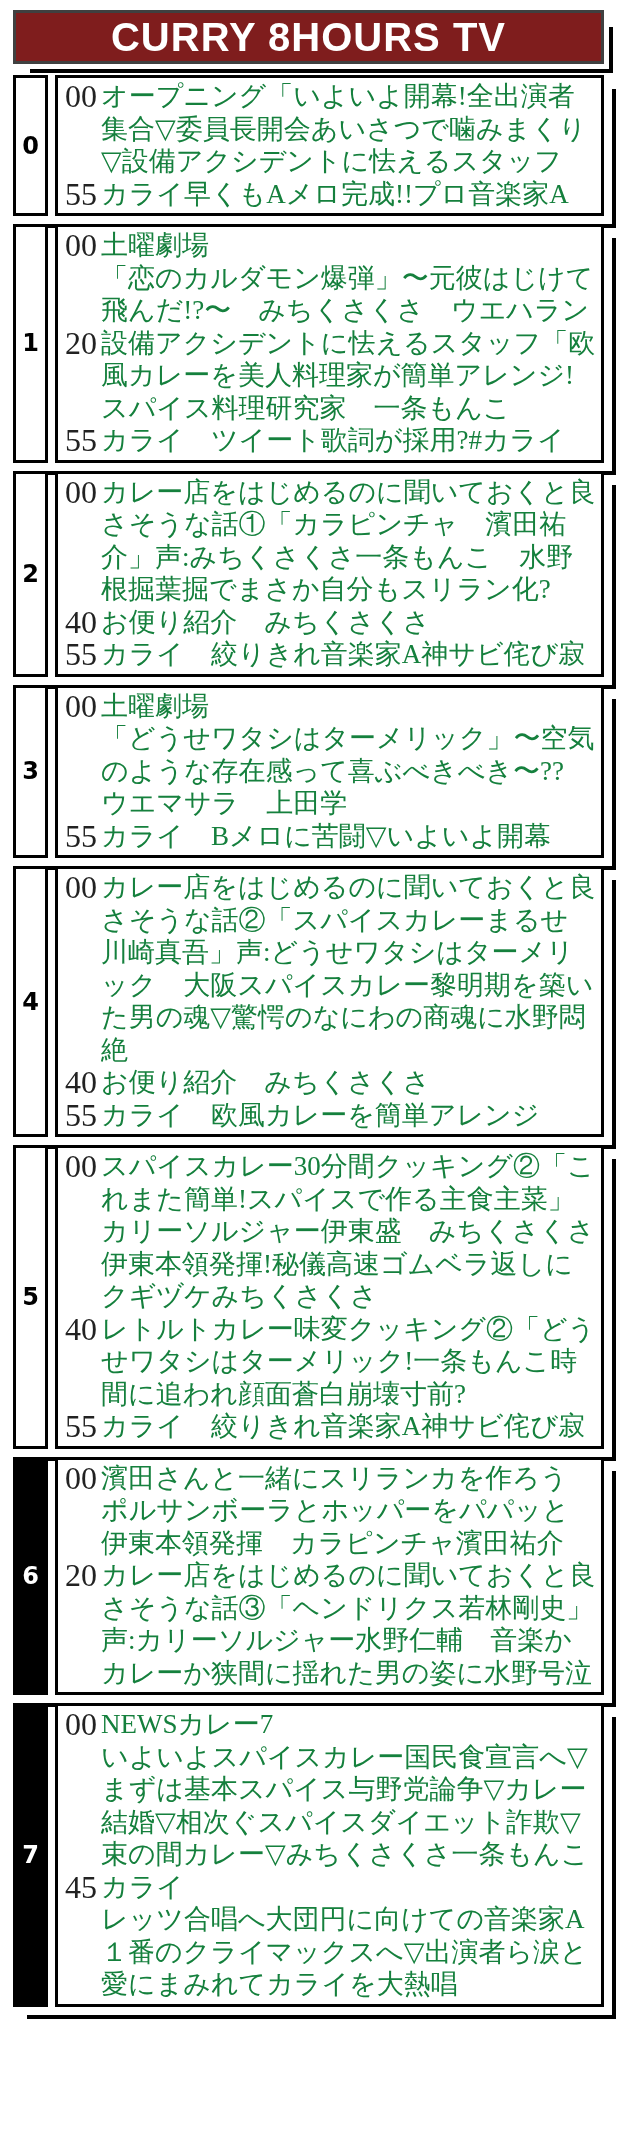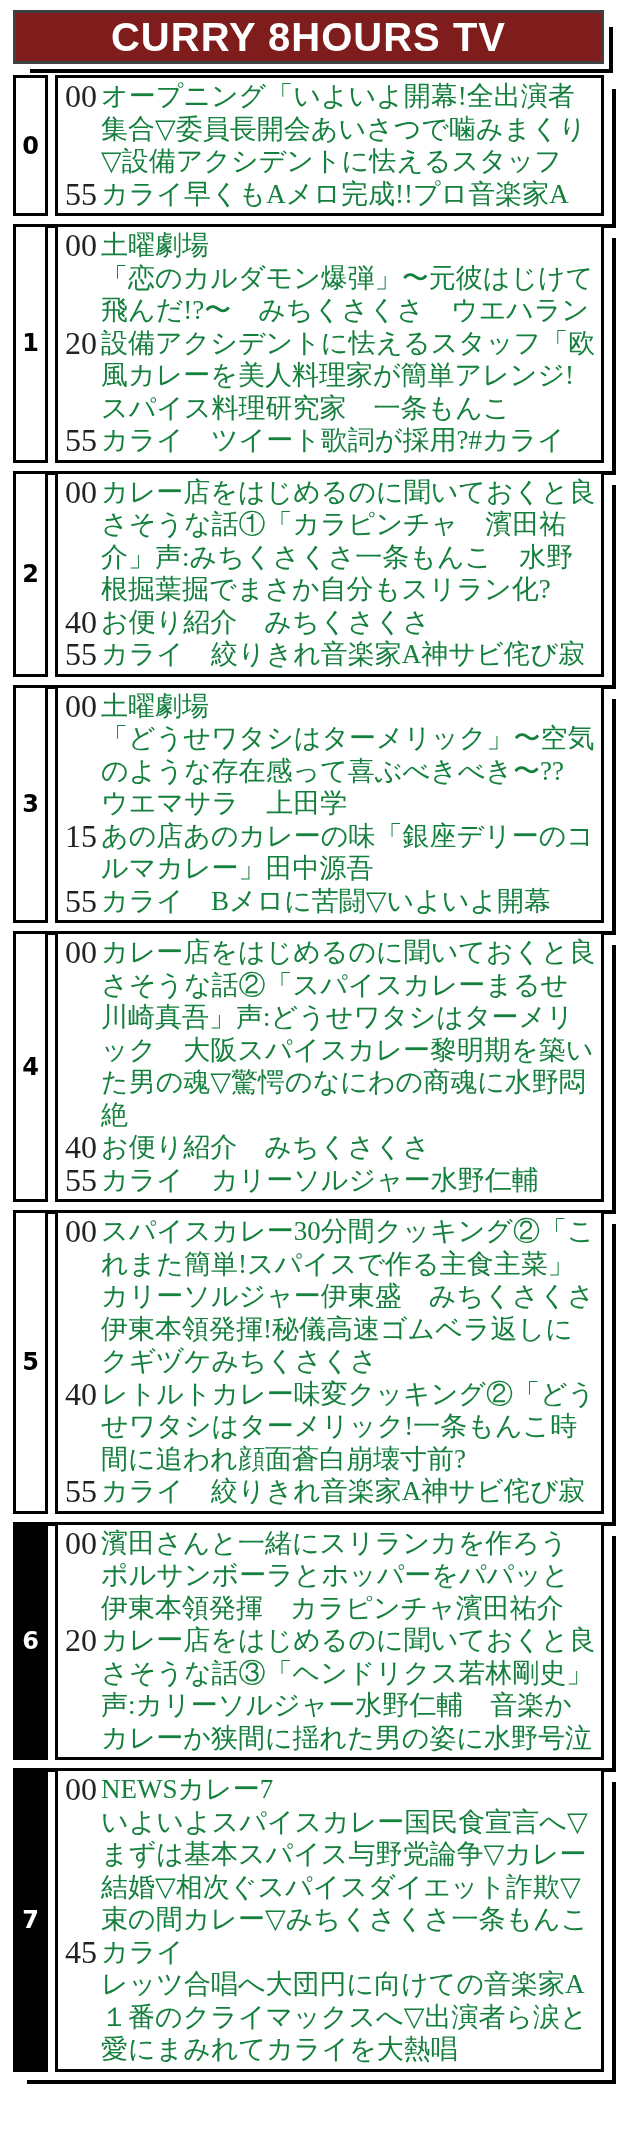--- a/index.html
+++ b/index.html
@@ -101,43 +101,39 @@
       <div class="block shadow">
         <div class="hour-cell">3</div>
         <div class="content-cell">
           <div class="program">
             <span class="minute">00</span>
             <div class="ptext">土曜劇場
 「どうせワタシはターメリック」〜空気のような存在感って喜ぶべきべき〜??
 ウエマサラ　上田学</div>
           </div>
           <div class="program">
-            <span class="minute">15</span>
-            <div class="ptext">あの店あのカレーの味「銀座デリーのコルマカレー」田中源吾</div>
-          </div>
-          <div class="program">
             <span class="minute">55</span>
             <div class="ptext">カライ　Bメロに苦闘▽いよいよ開幕</div>
           </div>
         </div>
       </div>
       <div class="block shadow">
         <div class="hour-cell">4</div>
         <div class="content-cell">
           <div class="program">
             <span class="minute">00</span>
             <div class="ptext">カレー店をはじめるのに聞いておくと良さそうな話②「スパイスカレーまるせ　川崎真吾」声:どうせワタシはターメリック　大阪スパイスカレー黎明期を築いた男の魂▽驚愕のなにわの商魂に水野悶絶</div>
           </div>
           <div class="program">
             <span class="minute">40</span>
             <div class="ptext">お便り紹介　みちくさくさ</div>
           </div>
           <div class="program">
             <span class="minute">55</span>
-            <div class="ptext">カライ　カリーソルジャー水野仁輔</div>
+            <div class="ptext">カライ　欧風カレーを簡単アレンジ</div>
           </div>
         </div>
       </div>
       <div class="block shadow">
         <div class="hour-cell">5</div>
         <div class="content-cell">
           <div class="program">
             <span class="minute">00</span>
             <div class="ptext">スパイスカレー30分間クッキング②「これまた簡単!スパイスで作る主食主菜」カリーソルジャー伊東盛　みちくさくさ
 伊東本領発揮!秘儀高速ゴムベラ返しにクギヅケみちくさくさ</div>

